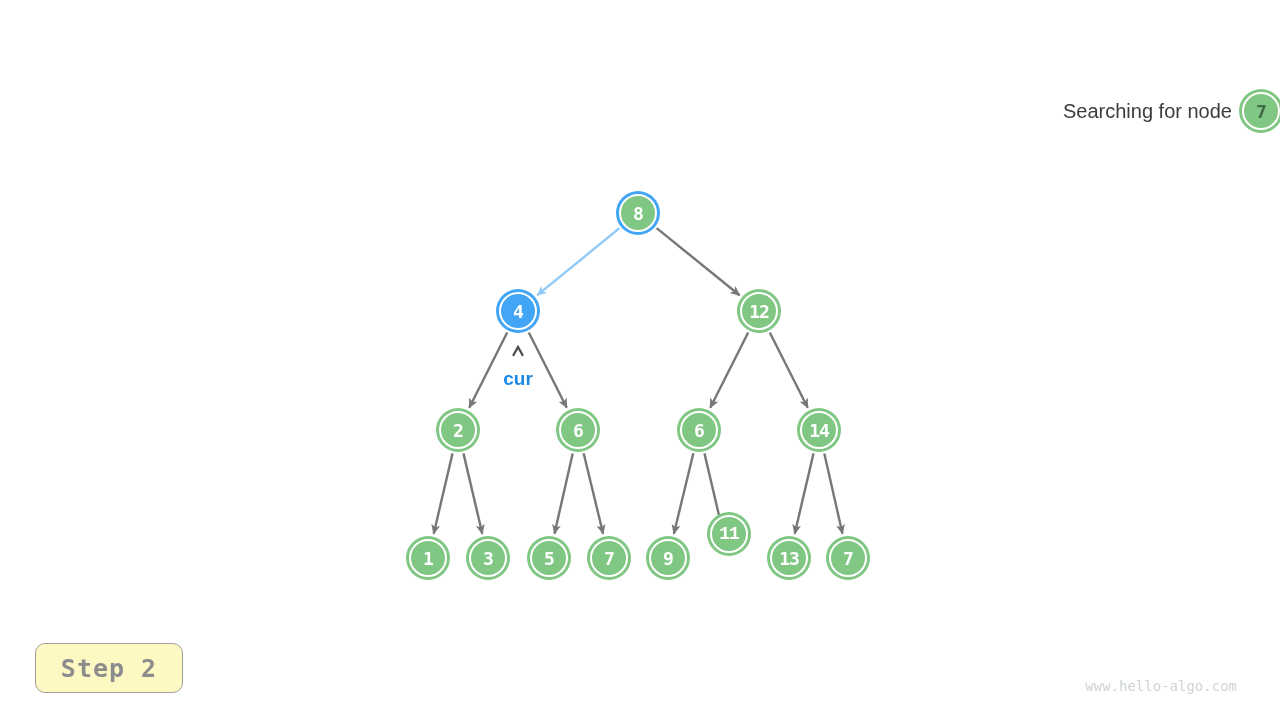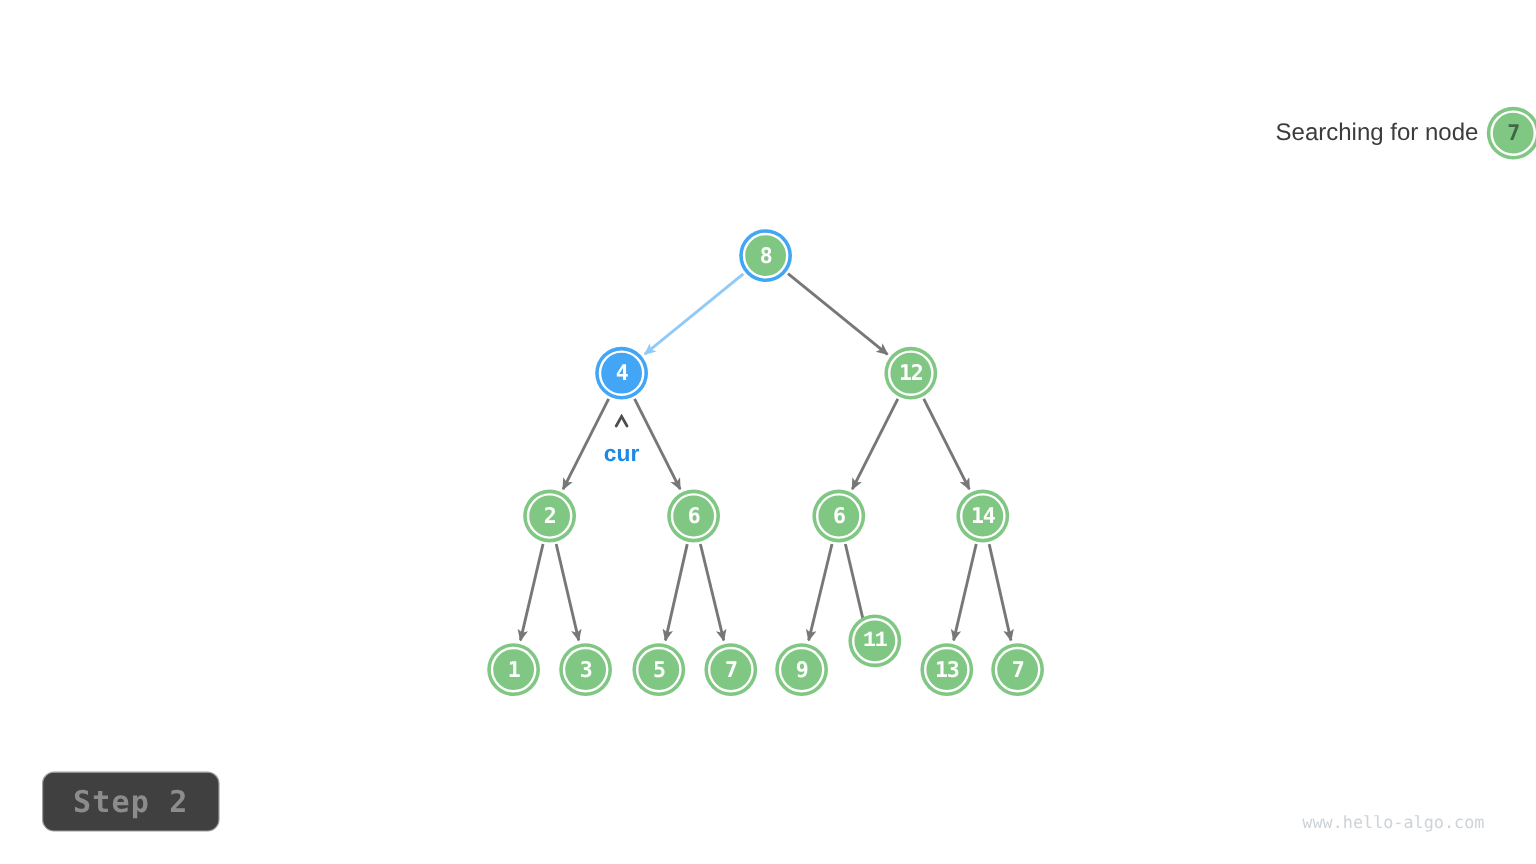--- a/index.html
+++ b/index.html
@@ -36,21 +36,21 @@
   
   .caret{position:absolute;transform:translate(-50%,-50%);}
   .cur-label{
     position:absolute;transform:translate(-50%,-50%);
     font-family:Liberation Sans, sans-serif;font-weight:bold;font-size:19px;
     color:#1e88e5;
   }
   
   .step{
     position:absolute;left:35px;top:643px;width:146px;height:48px;
-    border:1.5px solid #9e9e9e;border-radius:10px;background:#404040;
+    border:1.5px solid #9e9e9e;border-radius:10px;background:#fef9c3;
     display:flex;align-items:center;justify-content:center;
     font-family:"DejaVu Sans Mono",monospace;font-weight:bold;font-size:25px;
     color:#8c8c8c;letter-spacing:1px;
   }
   
   .watermark{
     position:absolute;right:43px;top:678px;
     font-family:"DejaVu Sans Mono",monospace;font-size:14px;
     color:#cdd3d7;
   }

